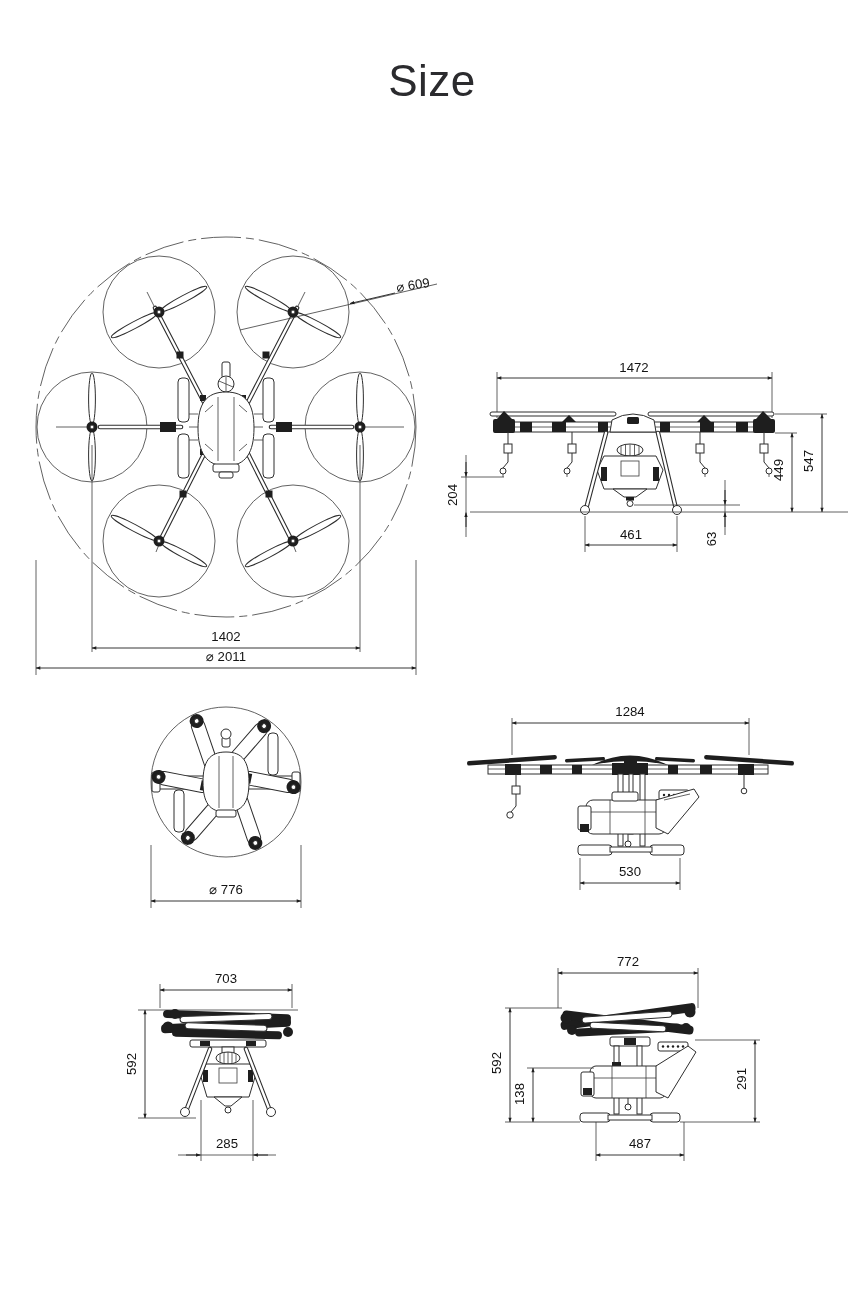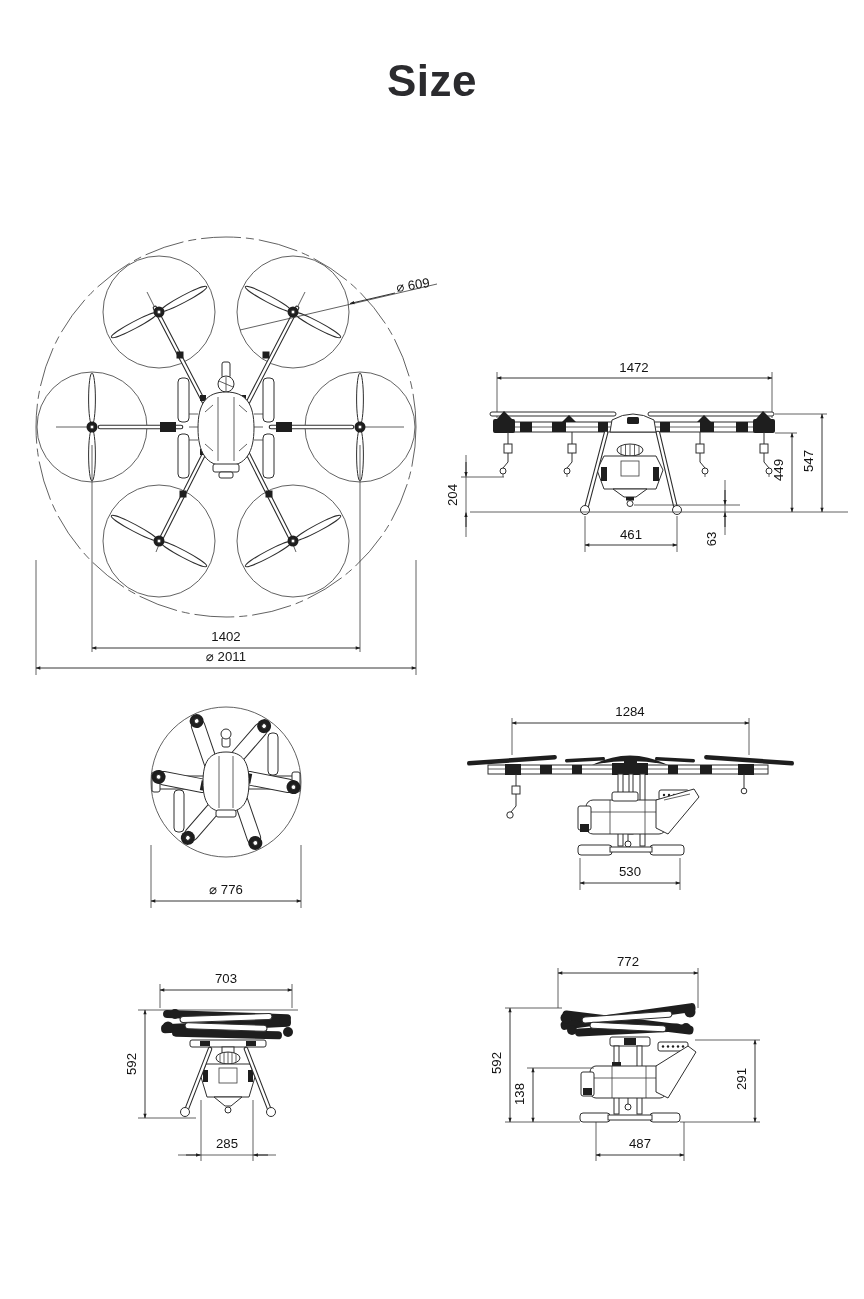--- a/index.html
+++ b/index.html
@@ -1,19 +1,19 @@
 <!DOCTYPE html>
 <html><head>
 <meta charset="utf-8">
 <style>
   html,body{margin:0;padding:0;background:#ffffff;}
   body{position:relative;width:864px;height:1299px;overflow:hidden;
        font-family:"Liberation Sans","DejaVu Sans",sans-serif;}
   .page-title{position:absolute;left:0;top:56px;width:864px;text-align:center;
-      font-size:44px;font-weight:700;letter-spacing:.5px;color:#2b2b2e;}
+      font-size:44px;font-weight:400;letter-spacing:.5px;color:#2b2b2e;}
   svg{position:absolute;overflow:visible;}
   .ln{fill:none;stroke:#2e2e2e;stroke-width:1;}
   .lt{fill:none;stroke:#3a3a3a;stroke-width:.8;}
   .wt{fill:#ffffff;stroke:#2e2e2e;stroke-width:1;}
   .dk{fill:#1e1e1e;stroke:none;}
   .tube{stroke:#2e2e2e;stroke-width:4.6;fill:none;stroke-linecap:round;}
   .tubein{stroke:#ffffff;stroke-width:2.4;fill:none;stroke-linecap:round;}
   .dim{fill:none;stroke:#1f1f1f;stroke-width:.9;}
   text.d{font-family:"Liberation Sans","DejaVu Sans",sans-serif;font-size:13.2px;fill:#141414;}
 </style>

